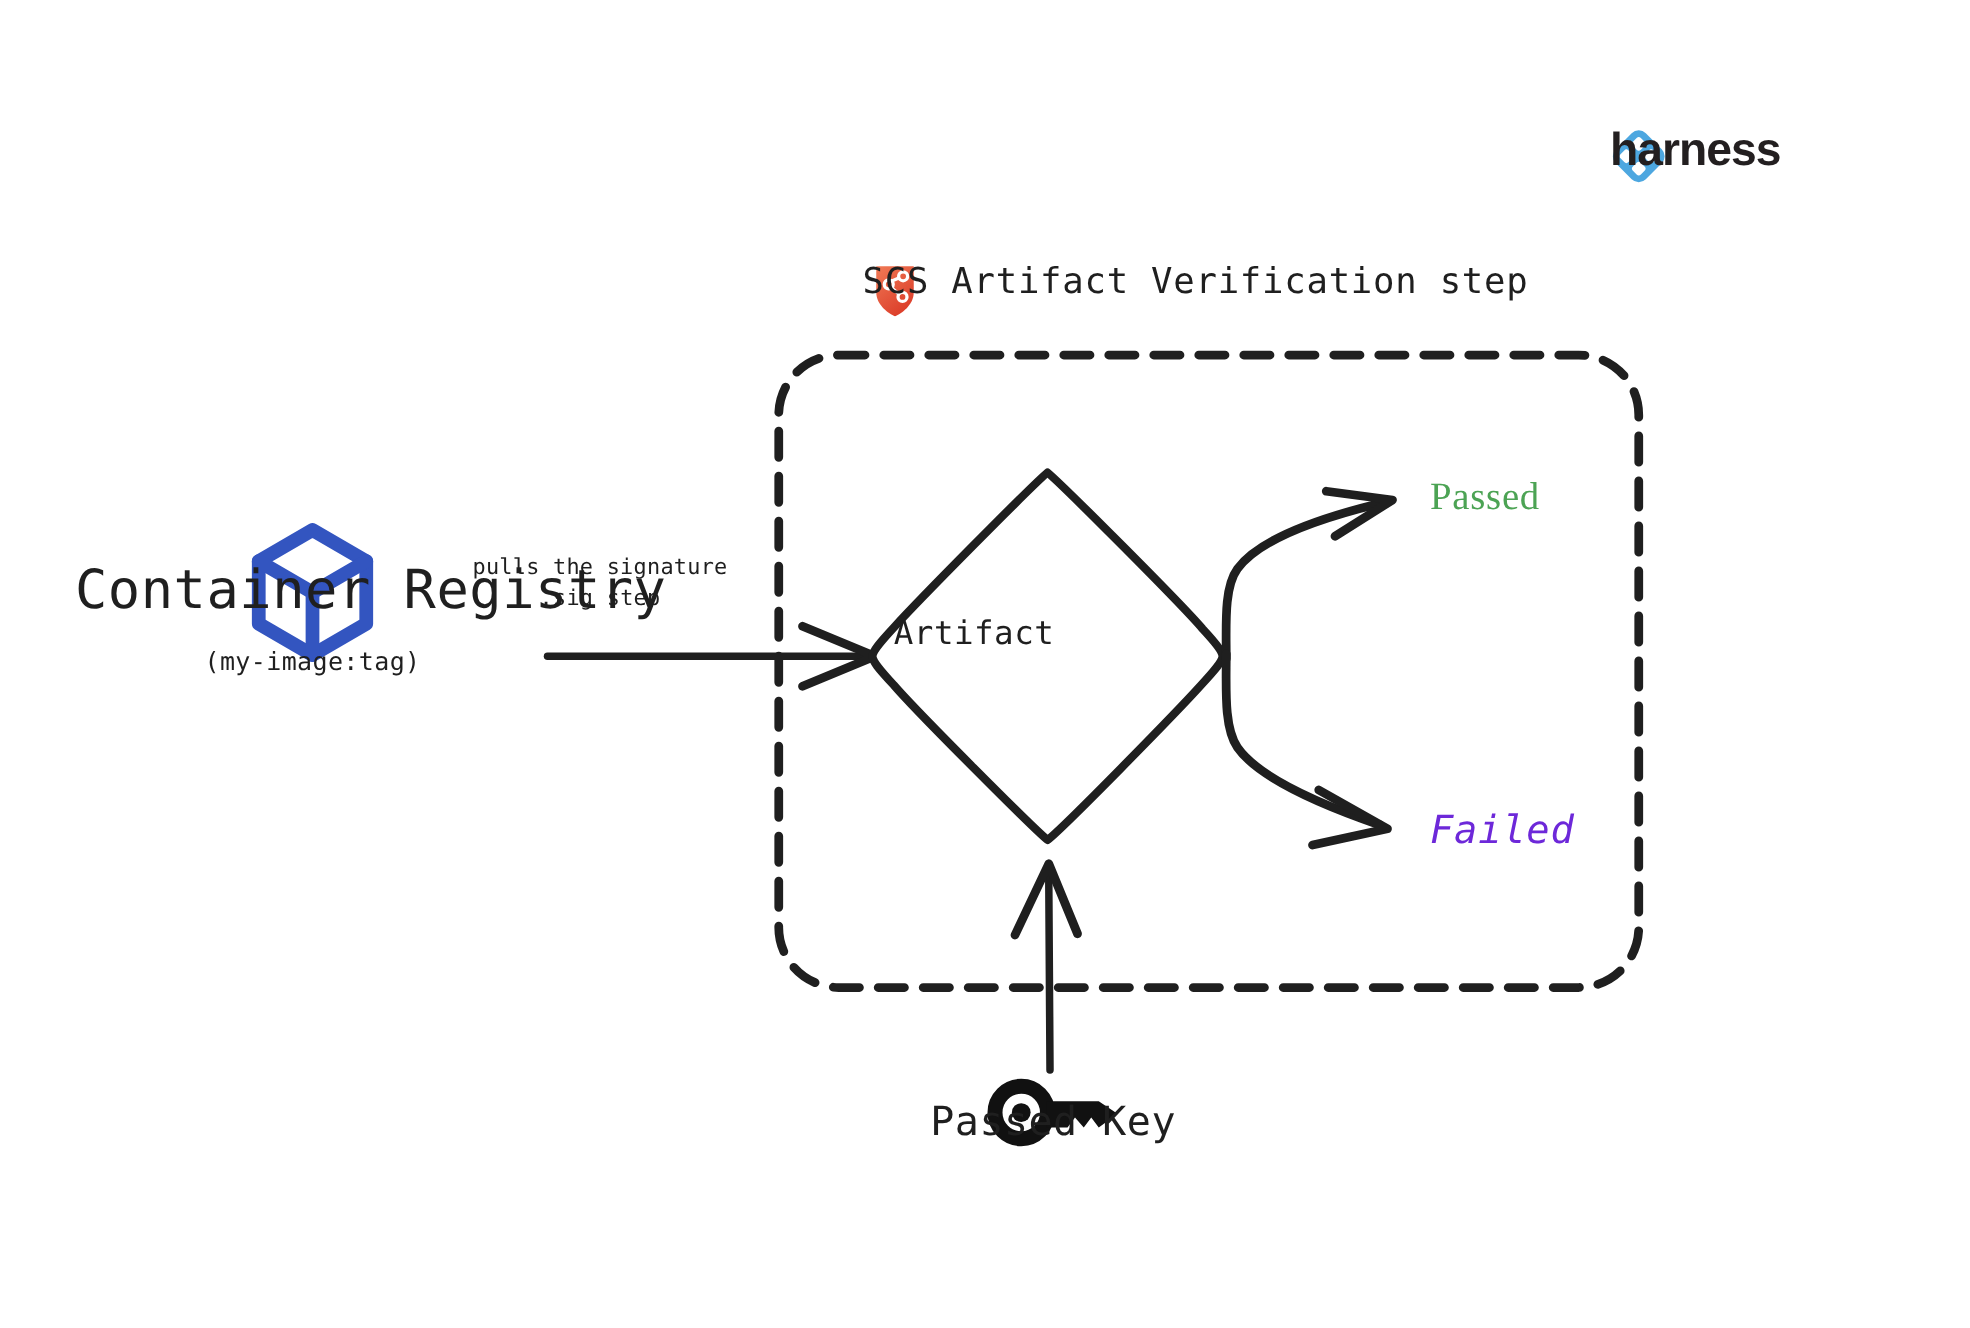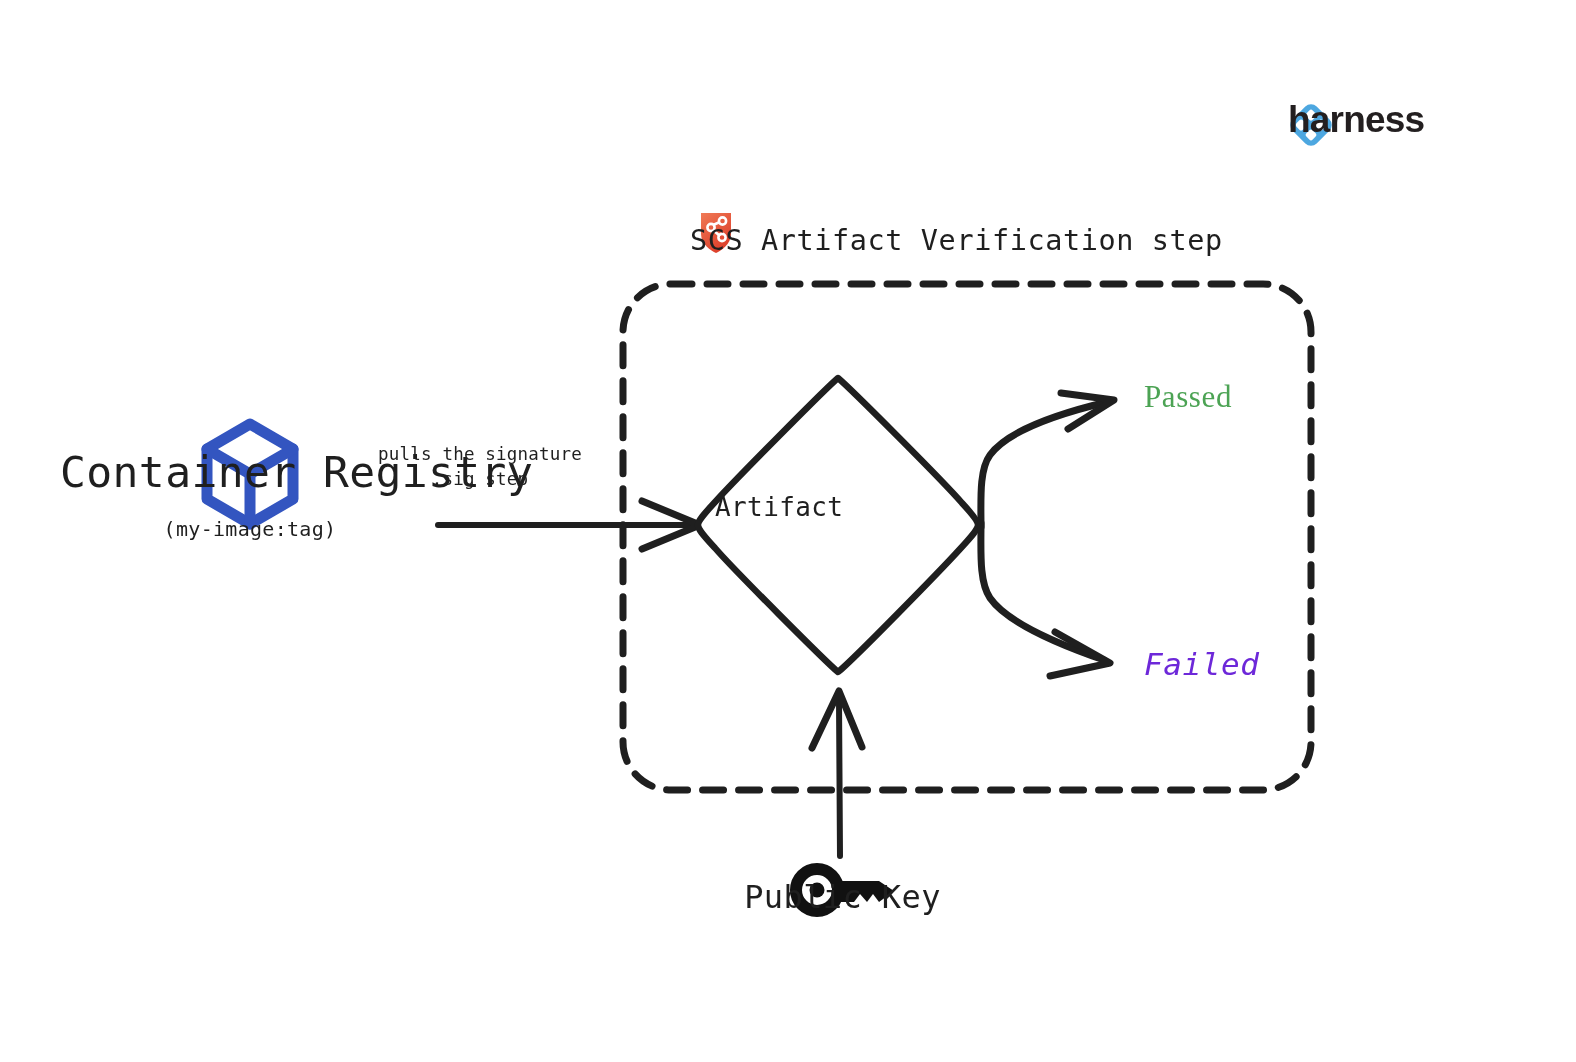--- a/index.html
+++ b/index.html
@@ -42,21 +42,20 @@
     top: 1px;
   }
 
   
   #scs-title {
     left: 690px;
     top: 208px;
     display: flex;
     align-items: center;
     gap: 14px;
-    margin-top: 16px;
   }
   #scs-title .title-text {
     font-size: 28.5px;
     letter-spacing: 0.6px;
     color: #1f1f1f;
     white-space: nowrap;
   }
 
   
   #container-registry-group {
@@ -233,14 +232,14 @@
 
 <div class="abs" id="artifact-verification-label">
   <div>Artifact</div>
 </div>
 
 <div class="abs" id="passed-label" style="color: rgb(76, 163, 84);">Passed</div>
 
 <div class="abs" id="failed-label" style="color: #6d28d9; font-style: italic;">Failed</div>
 
 <div class="abs" id="public-key-group">
-  <div class="pk-label">Public Key</div>
+  <div class="pk-label">Passed Key</div>
 </div>
 
 </body></html>

